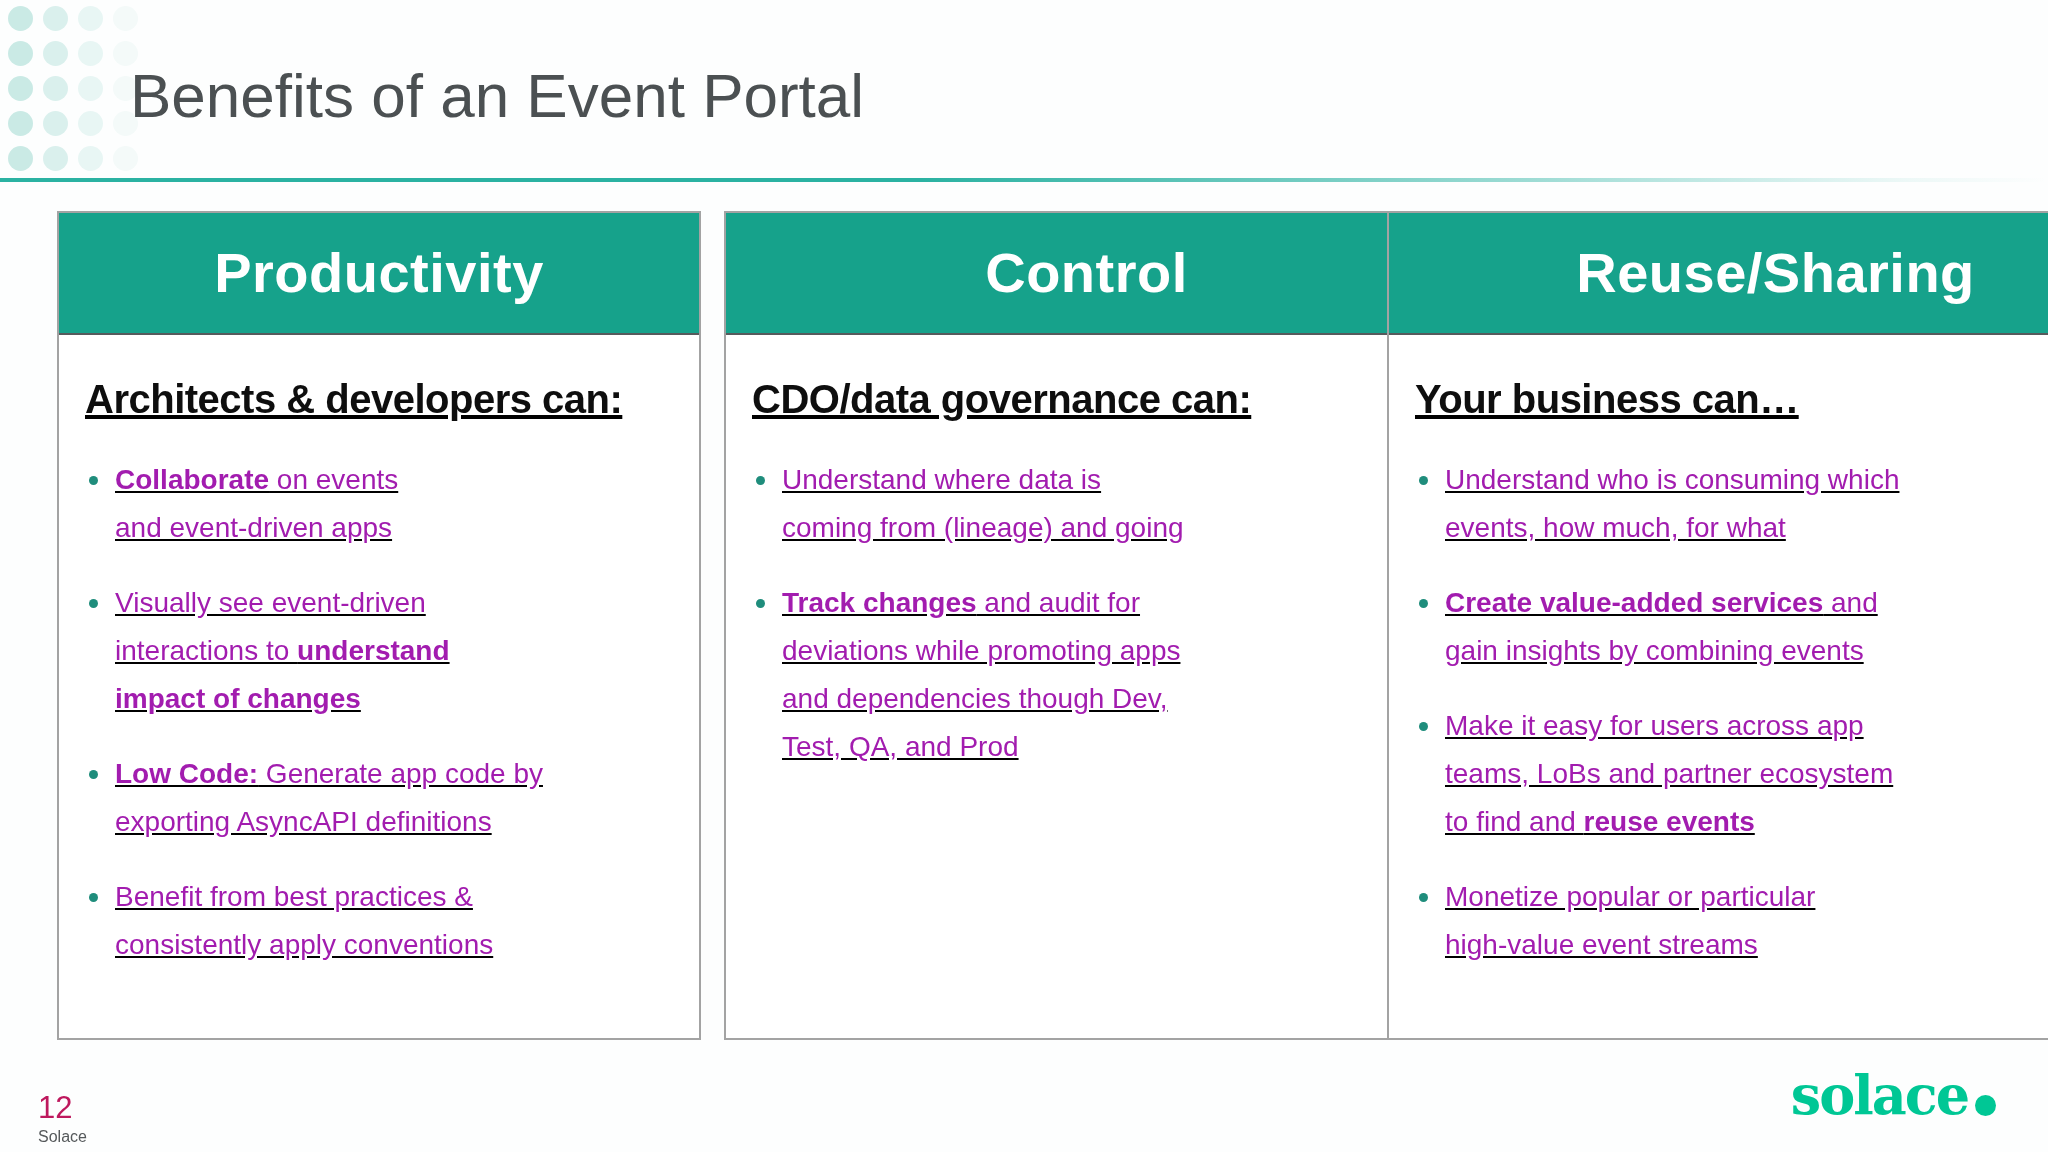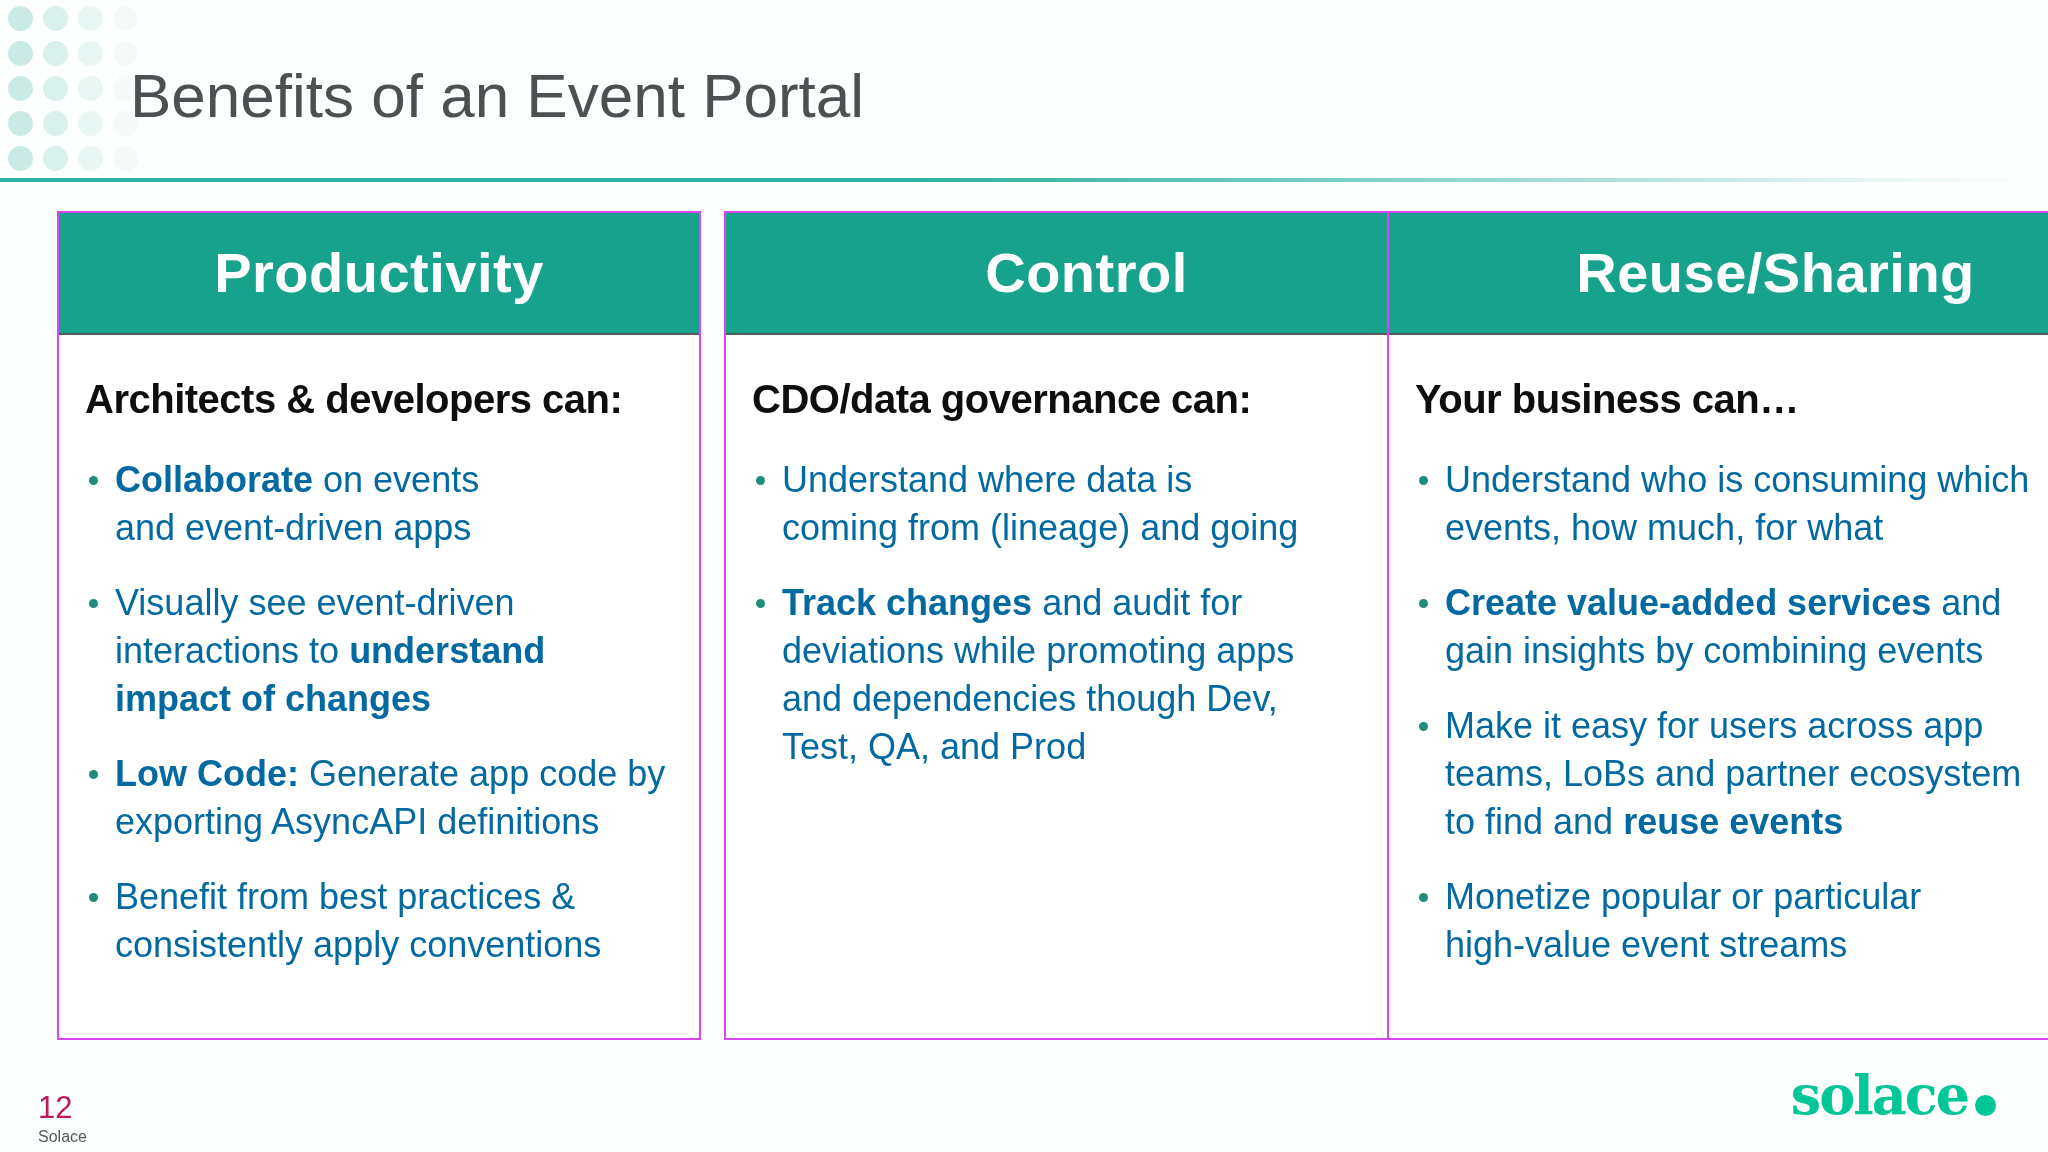--- a/index.html
+++ b/index.html
@@ -59,61 +59,62 @@
       rgba(43,178,162,0.08) 93%,
       rgba(43,178,162,0) 100%);
   }
 
   
   .benefit-col {
     position: absolute;
     top: 211px;
     height: 829px;
     box-sizing: border-box;
-    border: 2px solid #d946ef;
+    border: 2px solid #a3a3a3;
     background: #ffffff;
   }
   #col-productivity { left: 57px;  width: 644px; }
   #col-control      { left: 724px; width: 725px; }
   #col-reuse        { left: 1387px; width: 777px; }
 
   .col-header {
     height: 122px;
     box-sizing: border-box;
     border-bottom: 2px solid #565a5c;
     background: #16a28b;
     color: #ffffff;
     font-size: 56px;
     font-weight: 700;
     text-align: center;
     line-height: 120px;
     letter-spacing: 0.5px;
   }
   .col-body {
     padding: 42px 4px 0 26px;
+    text-decoration: underline;
   }
   .col-subhead {
     margin: 0 0 34px 0;
     font-size: 40px;
     font-weight: 700;
     color: #0e0e0e;
     letter-spacing: -0.5px;
   }
   .bullet-list {
     list-style: none;
     margin: 0;
     padding: 0;
   }
   .bullet-list li {
     position: relative;
     padding-left: 30px;
     margin: 0 0 27px 0;
-    font-size: 36px;
+    font-size: 28px;
     line-height: 48px;
-    color: #0369a1;
+    color: #a21caf;
     white-space: pre-line;
   }
   .bullet-list li::before {
     content: "";
     position: absolute;
     left: 4px;
     top: 20px;
     width: 9px;
     height: 9px;
     border-radius: 50%;

